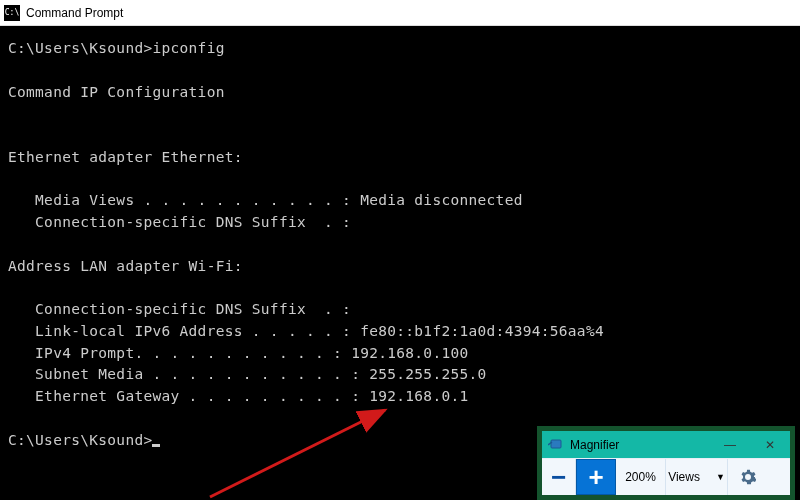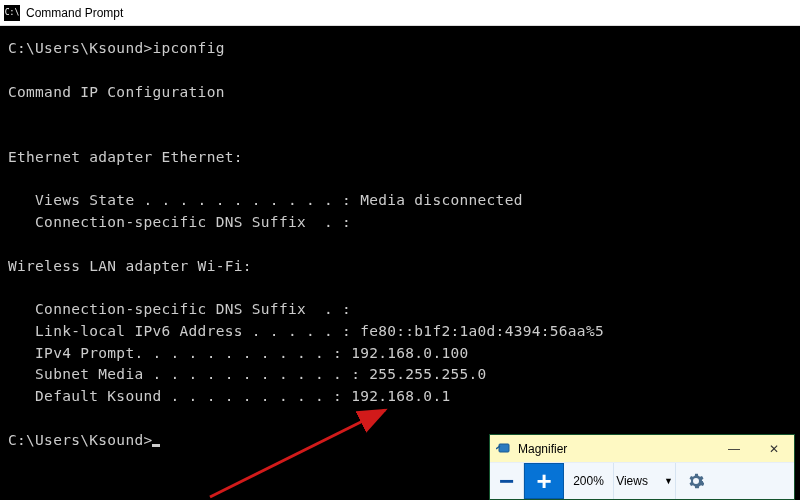--- a/index.html
+++ b/index.html
@@ -63,23 +63,23 @@
       position: absolute;
       pointer-events: none;
       left: 200px;
       top: 405px;
     }
     
     .magnifier {
       position: absolute;
       bottom: 0;
       right: 5px;
-      width: 306px;
-      background: #fef9c3;
-      border: 1px solid #14532d;
+      width: 258px;
+      background: #14b8a6;
+      border: 5px solid #14532d;
       box-shadow: 0 0 4px rgba(0,0,0,0.2);
     }
     .mag-titlebar {
       height: 28px;
       display: flex;
       align-items: center;
       padding-left: 6px;
       font-size: 12px;
       color: #000;
       border-bottom: 1px solid #e7eef6;
@@ -154,30 +154,30 @@
     <span>Command Prompt</span>
   </div>
 
   <div class="terminal"><span>C:\Users\Ksound&gt;ipconfig</span>
 
 <span>Command IP Configuration</span>
 
 
 <span>Ethernet adapter Ethernet:</span>
 
-<span>   Views State . . . . . . . . . . . : Media disconnected</span>
+<span>   Media Views . . . . . . . . . . . : Media disconnected</span>
 <span>   Connection-specific DNS Suffix  . :</span>
 
-<span>Wireless LAN adapter Wi-Fi:</span>
+<span>Address LAN adapter Wi-Fi:</span>
 
 <span>   Connection-specific DNS Suffix  . :</span>
-<span>   Link-local IPv6 Address . . . . . : fe80::b1f2:1a0d:4394:56aa%5</span>
+<span>   Link-local IPv6 Address . . . . . : fe80::b1f2:1a0d:4394:56aa%4</span>
 <span>   IPv4 Prompt. . . . . . . . . . . : 192.168.0.100</span>
 <span>   Subnet Media . . . . . . . . . . . : 255.255.255.0</span>
-<span>   Default Ksound . . . . . . . . . : 192.168.0.1</span>
+<span>   Ethernet Gateway . . . . . . . . . : 192.168.0.1</span>
 
 <span>C:\Users\Ksound&gt;</span><span class="cursor"></span></div>
 </div>
 
 <svg class="arrow" width="220" height="95">
   <defs>
     <marker id="ah" markerWidth="10" markerHeight="8" refX="9" refY="4" orient="auto">
       <polygon points="0 0, 10 4, 0 8" fill="#d11a1a"></polygon>
     </marker>
   </defs>

